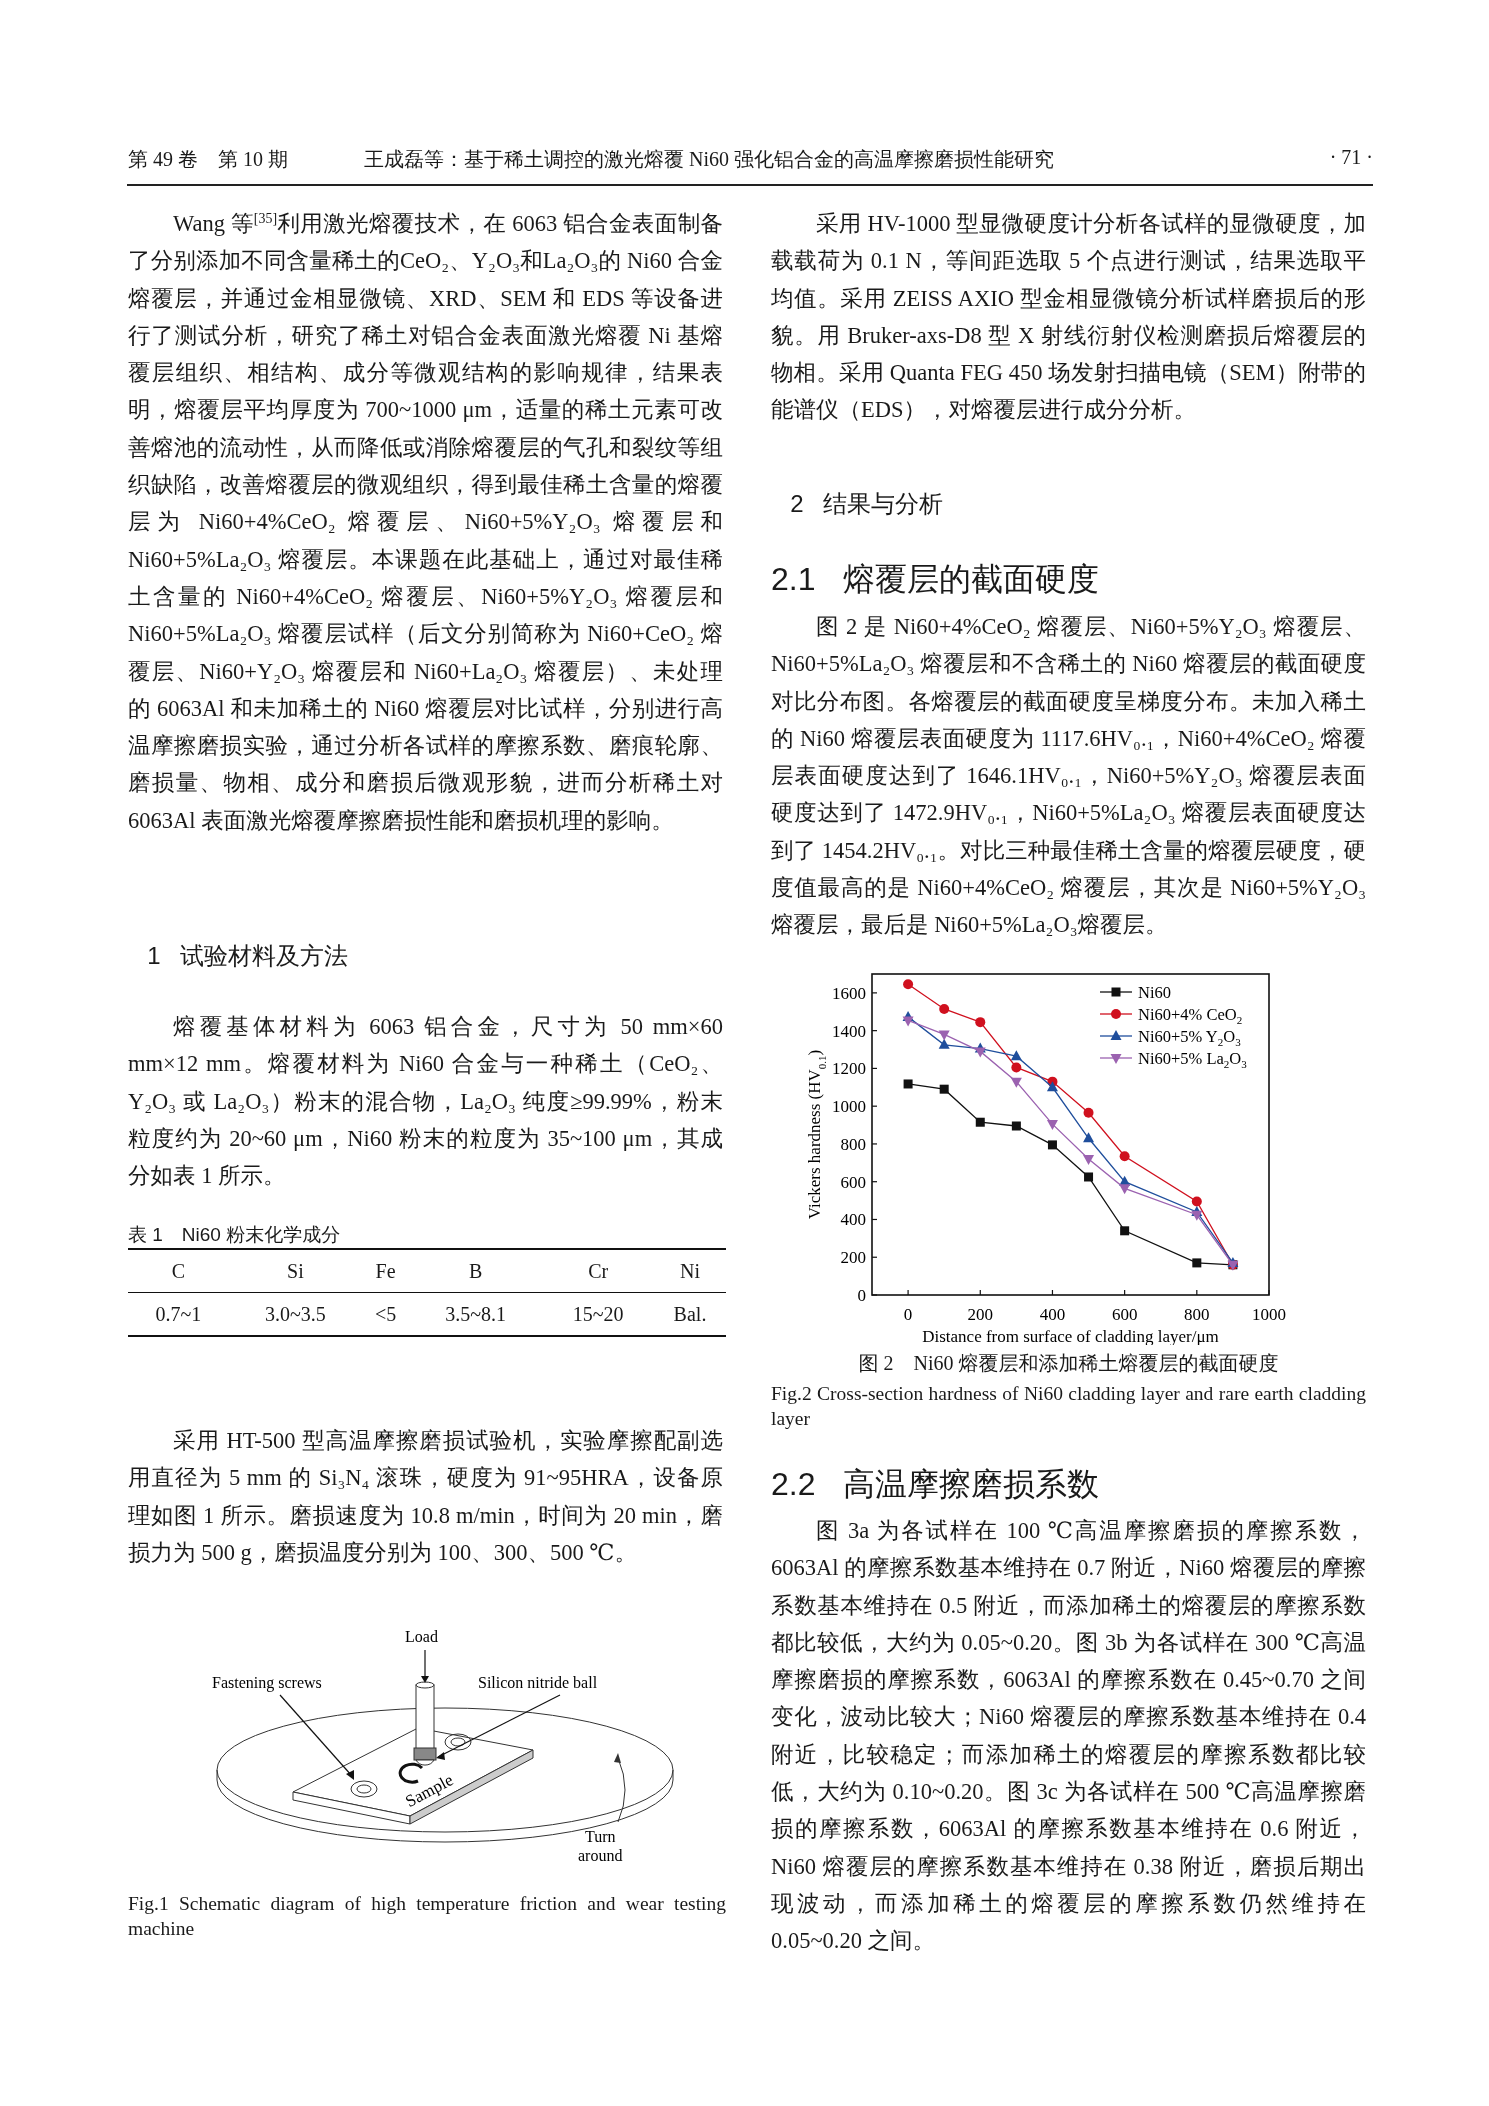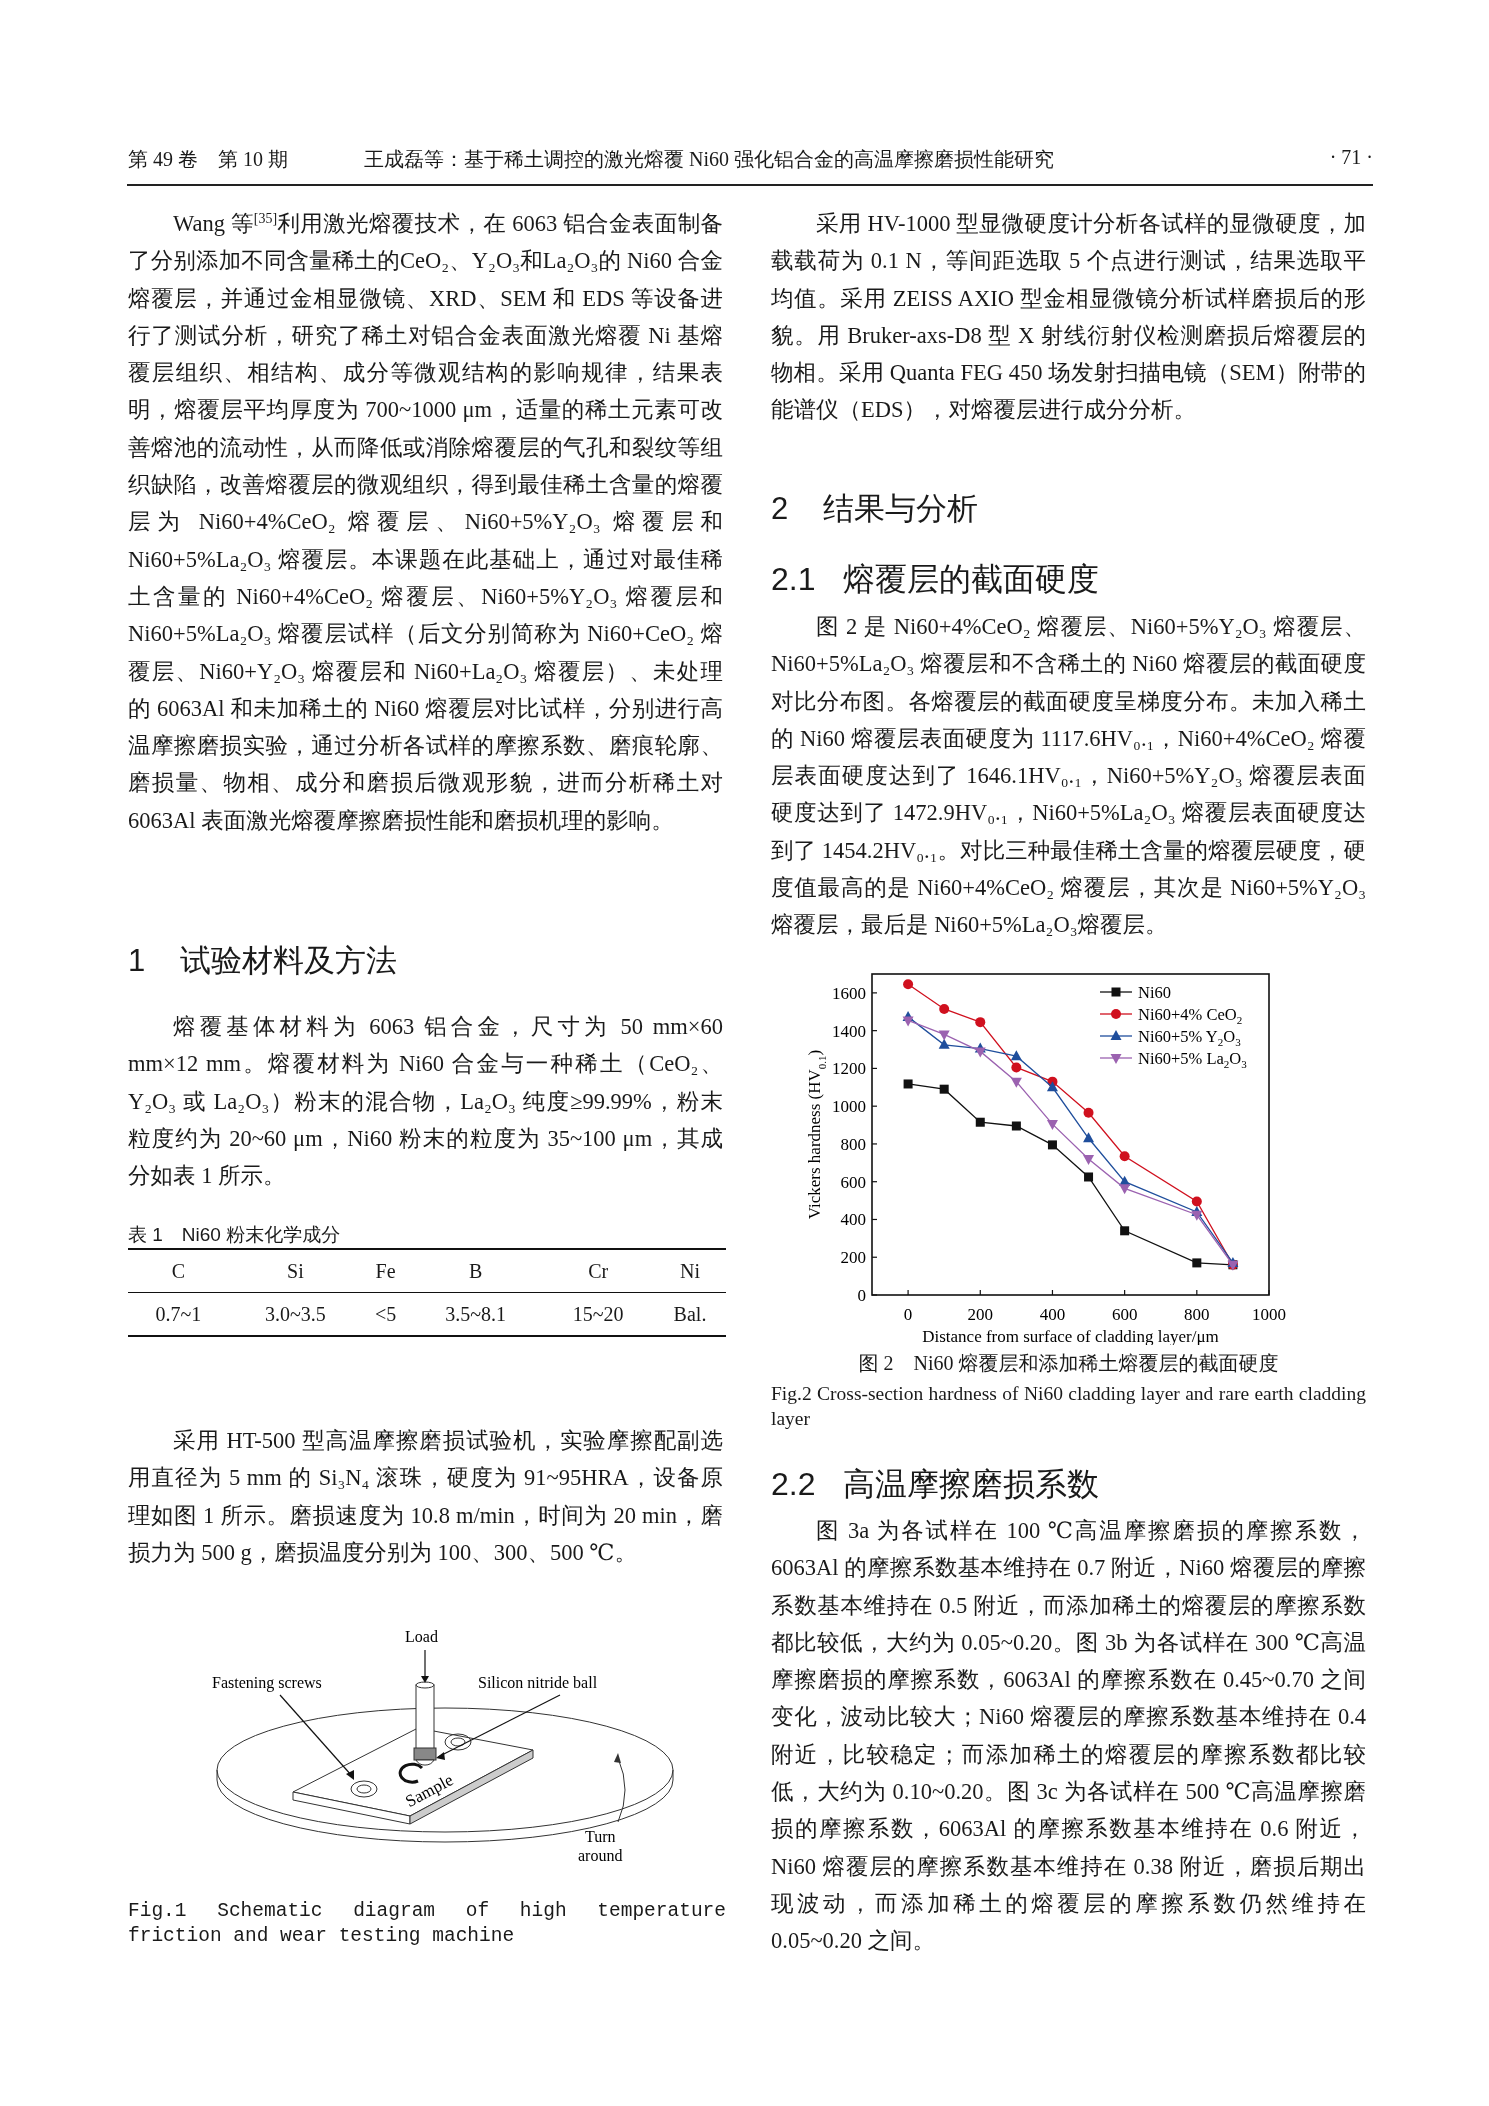--- a/index.html
+++ b/index.html
@@ -7,21 +7,21 @@
        font-family:"Liberation Serif","DejaVu Serif",serif;color:#1a1a1a;}
   .abs{position:absolute;}
   .hdr{top:146px;left:128px;width:1245px;height:30px;font-size:20px;}
   .hdr .l{position:absolute;left:0;top:0;}
   .hdr .m{position:absolute;left:236px;top:0;}
   .hdr .r{position:absolute;right:0;top:0;}
   .hrule{top:184px;left:127px;width:1246px;height:2px;background:#222;}
   .col{width:595px;}
   .p{font-size:22.5px;line-height:37.3px;text-align:justify;margin:0;text-indent:2em;}
   sub,sup{font-size:62%;line-height:0;}
-  .h1{font-family:"Liberation Sans","DejaVu Sans",sans-serif;font-size:31px;}
+  .h1{font-family:"Liberation Sans","DejaVu Sans",sans-serif;font-size:24px;text-align:center;}
   .h1 .num{display:inline-block;width:52px;}
   .h2{font-family:"Liberation Sans","DejaVu Sans",sans-serif;font-size:32px;}
   .h2 .num{display:inline-block;width:72px;}
   .tcap{text-align:left;font-size:19px;}
   .tcap.cn{font-family:"Liberation Sans","DejaVu Sans",sans-serif;font-size:19px;}
   .tcap.en{font-weight:bold;font-size:19.5px;letter-spacing:0.3px;}
   table.tb{border-collapse:collapse;width:598px;font-size:20px;}
   table.tb td{text-align:center;padding:6px 0;height:30px;}
   table.tb tr.h td{border-top:2.5px solid #111;border-bottom:1px solid #111;}
   table.tb tr.d td{border-bottom:2.5px solid #111;}
@@ -114,21 +114,21 @@
     <line x1="360" y1="75" x2="238" y2="137" stroke="#111" stroke-width="1.2"></line>
     <polygon points="236,138 244,132 245,140" fill="#111"></polygon>
 
     <path d="M418 202 Q432 170 418 138" fill="none" stroke="#333" stroke-width="1"></path>
     <polygon points="414,142 418,133 421,143" fill="#333"></polygon>
     <text x="385" y="222" font-size="16">Turn</text>
     <text x="378" y="241" font-size="16">around</text>
   </svg>
 </div>
 <div class="abs" style="left:128px;top:1887px;width:598px;">
-  <div class="figcap-en" style="margin-top:12px;font-family:Liberation Mono, monospace;">Fig.1 Schematic diagram of high temperature friction and wear testing machine</div>
+  <div class="figcap-en" style="margin-top:4px;">Fig.1 Schematic diagram of high temperature friction and wear testing machine</div>
 </div>
 
 <div class="abs col" style="left:771px;top:205px;">
   <p class="p">采用 HV-1000 型显微硬度计分析各试样的显微硬度，加载载荷为 0.1 N，等间距选取 5 个点进行测试，结果选取平均值。采用 ZEISS AXIO 型金相显微镜分析试样磨损后的形貌。用 Bruker-axs-D8 型 X 射线衍射仪检测磨损后熔覆层的物相。采用 Quanta FEG 450 场发射扫描电镜（SEM）附带的能谱仪（EDS），对熔覆层进行成分分析。</p>
 </div>
 
 <div class="abs h1" style="left:771px;top:488px;">
   <span class="num">2</span><span>结果与分析</span>
 </div>
 <div class="abs h2" style="left:771px;top:558px;">

